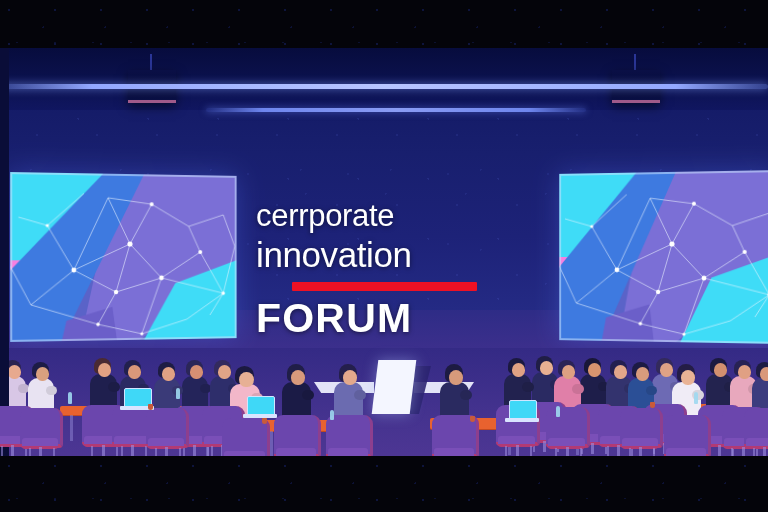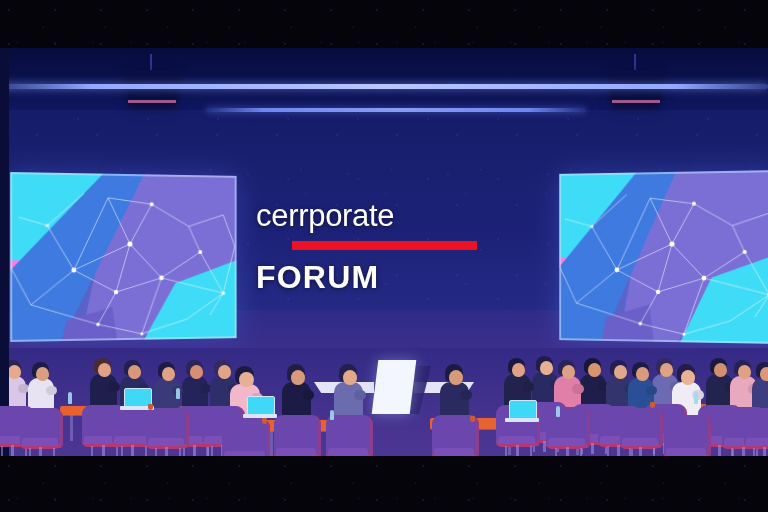--- a/index.html
+++ b/index.html
@@ -61,21 +61,21 @@
   .poly{position:absolute;}
 
   
   .title-block{
     position:absolute;left:256px;top:150px;width:256px;text-align:left;
     color:#ffffff;text-shadow:0 1px 5px rgba(0,0,0,.55);
   }
   .t-line1{font-size:31px;line-height:36px;font-weight:400;letter-spacing:-.3px;}
   .t-line2{font-size:35px;line-height:40px;font-weight:400;letter-spacing:-.4px;margin-top:1px;}
   .t-rule{height:9px;margin:7px auto 9px;width:185px;border-radius:1px;}
-  .t-line3{font-size:32px;line-height:36px;font-weight:700;letter-spacing:1.2px;}
+  .t-line3{font-size:41px;line-height:36px;font-weight:700;letter-spacing:1.2px;}
 
   
   .podium{
     position:absolute;left:375px;top:312px;width:38px;height:54px;
     background:#f4f6ff;transform:skewX(-7deg);
     box-shadow:0 0 14px rgba(180,200,255,.4);
   }
   .podium-shadow{
     position:absolute;left:403px;top:318px;width:22px;height:48px;
     background:#2b2470;transform:skewX(-14deg);opacity:.9;
@@ -220,20 +220,21 @@
             <circle cx="34" cy="54" r="1.6"></circle>
               <circle cx="128" cy="162" r="1.6"></circle>
           </g>
         </svg>
       </div>
       <div class="frame"></div>
     </div>
 
     <div class="title-block">
       <div class="t-line1">cerrporate</div>
+      <div class="t-line2">innovation</div>
       <div class="t-rule" id="title-rule" style="background: rgb(238, 17, 36);"></div>
       <div class="t-line3">FORUM</div>
     </div>
 
     <div class="floor"></div>
 
     <div class="deskbar l"></div>
     <div class="deskbar r"></div>
     <div class="podium-shadow"></div>
     <div class="podium"></div>

